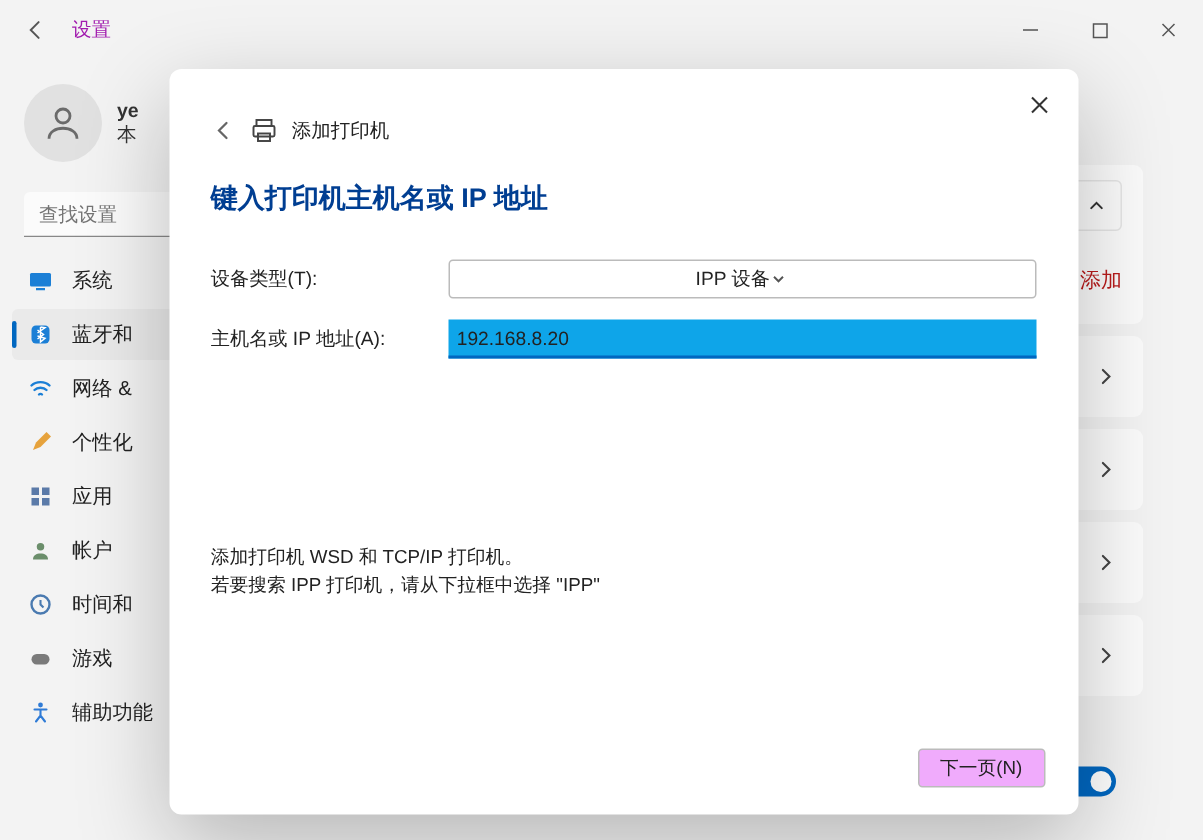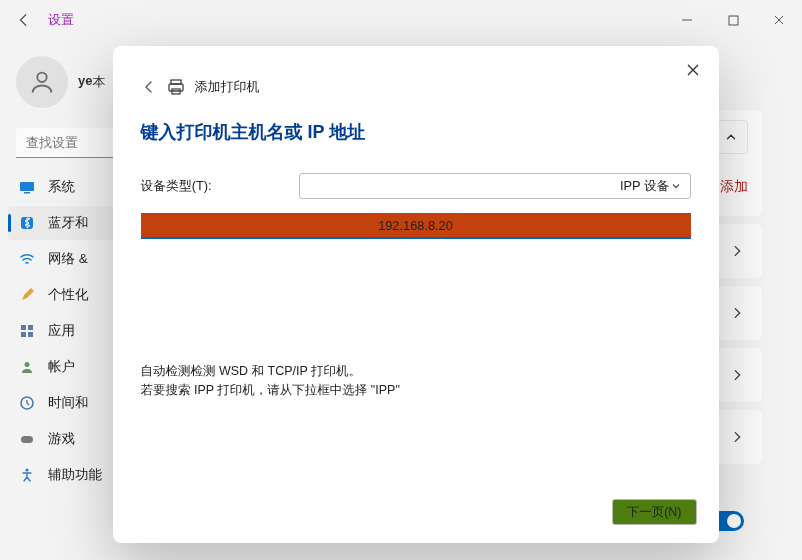--- a/index.html
+++ b/index.html
@@ -8,21 +8,21 @@
   .titlebar { height: 40px; display: flex; align-items: center; background: #f3f3f3; }
   .titlebar .back { width: 32px; height: 32px; margin-left: 8px; display: flex; align-items: center; justify-content: center; border-radius: 4px; color: #555; }
   .titlebar .title { margin-left: 8px; font-size: 13px; color: #a21caf; }
   .winbtns { margin-left: auto; display: flex; }
   .winbtns div { width: 46px; height: 40px; display: flex; align-items: center; justify-content: center; color: #555; }
 
   .content { display: flex; height: 520px; }
   .sidebar { width: 260px; padding: 8px 8px 0 8px; }
   .profile { display: flex; align-items: center; gap: 10px; padding: 8px 8px 16px 8px; }
   .avatar { width: 52px; height: 52px; border-radius: 50%; background: #e1e1e1; display: flex; align-items: center; justify-content: center; color: #555; }
-  .profile-text { display: flex; flex-direction: row; font-size: 13px; color: #333; }
+  .profile-text { display: flex; flex-direction: column; font-size: 13px; color: #333; }
   .profile-text .t1 { font-weight: 600; }
   .search { position: relative; margin: 4px 8px 12px 8px; }
   .search input { width: 100%; height: 30px; border: none; border-bottom: 1.5px solid #888; background: #fbfbfb; padding: 0 30px 0 10px; font-size: 13px; border-radius: 4px 4px 0 0; }
   .search .icon { position: absolute; right: 8px; top: 6px; color: #666; }
   .navlist { display: flex; flex-direction: column; gap: 2px; }
   .navitem { display: flex; align-items: center; height: 34px; padding: 0 10px; gap: 12px; font-size: 13.5px; color: #222; border-radius: 4px; position: relative; }
   .navitem.selected { background: #eaeaea; }
   .navitem.selected::before { content: ""; position: absolute; left: 0; top: 8px; width: 3px; height: 18px; background: #0067c0; border-radius: 2px; }
   .navicon { width: 18px; height: 18px; display: flex; align-items: center; justify-content: center; }
 
@@ -50,25 +50,25 @@
   .modal-close { position: absolute; top: 10px; right: 12px; width: 28px; height: 28px; display: flex; align-items: center; justify-content: center; color: #333; }
   .modal-header { display: flex; align-items: center; gap: 10px; padding: 32px 28px 8px 28px; }
   .modal-header .back-ar { color: #666; }
   .modal-header .picon { color: #444; }
   .modal-header .ht { font-size: 13px; color: #222; }
   .modal-title { font-size: 18px; color: #003e92; font-weight: 700; padding: 16px 28px 18px 28px; }
   .form { padding: 4px 28px; }
   .form-row { display: flex; align-items: center; height: 40px; }
   .form-row .flabel { width: 158px; font-size: 12.8px; color: #222; }
   .form-row .fcontrol { flex: 1; }
-  .select { width: 100%; height: 26px; border: 1px solid #bbb; border-radius: 3px; display: flex; align-items: center; justify-content: flex-end; padding: 0 8px; font-size: 12.8px; color: #222; background: #fff; }
-  .tinput { width: 100%; height: 26px; border: none; border-bottom: 2px solid #0067c0; background: #c2410c; padding: 0 6px; font-size: 12.8px; color: #222; outline: none; text-align: center; }
+  .select { width: 100%; height: 26px; border: 1px solid #bbb; border-radius: 3px; display: flex; align-items: center; justify-content: center; padding: 0 8px; font-size: 12.8px; color: #222; background: #fff; }
+  .tinput { width: 100%; height: 26px; border: none; border-bottom: 2px solid #0067c0; background: #0ea5e9; padding: 0 6px; font-size: 12.8px; color: #222; outline: none; }
   .hint { font-size: 12.5px; color: #222; line-height: 1.5; padding: 0 28px; margin-top: 112px; }
   .modal-footer { margin-top: auto; display: flex; justify-content: flex-end; gap: 10px; padding: 14px 22px 18px 22px; }
-  .dlg-btn { height: 26px; min-width: 80px; border: 1px solid #bbb; background: #4d7c0f; border-radius: 3px; font-size: 12.5px; color: #222; padding: 0 14px; }
+  .dlg-btn { height: 26px; min-width: 80px; border: 1px solid #bbb; background: #f0abfc; border-radius: 3px; font-size: 12.5px; color: #222; padding: 0 14px; }
 
   svg { display: block; }
 </style>
 </head>
 <body>
 
 <div class="titlebar">
   <div class="back">
     <svg width="14" height="14" viewBox="0 0 16 16">
         <path d="M10 2 L4 8 L10 14" stroke="#555" stroke-width="1.5" fill="none" stroke-linecap="round"></path>
@@ -284,26 +284,27 @@
         <div class="fcontrol">
           <div class="select">
             <span>IPP 设备</span>
             <svg width="12" height="12" viewBox="0 0 12 12">
                 <path d="M3 4.5l3 3 3-3" stroke="#555" stroke-width="1.3" fill="none"></path>
               </svg>
           </div>
         </div>
       </div>
       <div class="form-row">
+        <div class="flabel">主机名或 IP 地址(A):</div>
         <div class="fcontrol">
           <input class="tinput" type="text" value="192.168.8.20" style="">
         </div>
       </div>
     </div>
     <div class="hint">
-      <div>自动检测检测 WSD 和 TCP/IP 打印机。</div>
+      <div>添加打印机 WSD 和 TCP/IP 打印机。</div>
       <div>若要搜索 IPP 打印机，请从下拉框中选择 "IPP"</div>
     </div>
     <div class="modal-footer">
       <button class="dlg-btn">下一页(N)</button>
     </div>
   </div>
 </div>
 
 </body></html>

